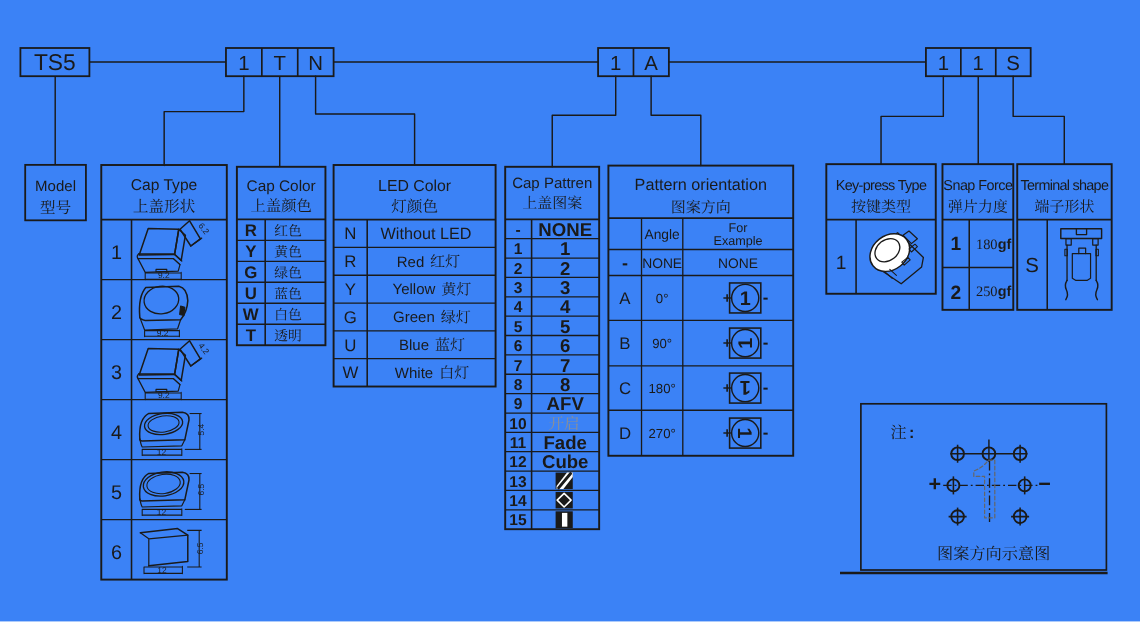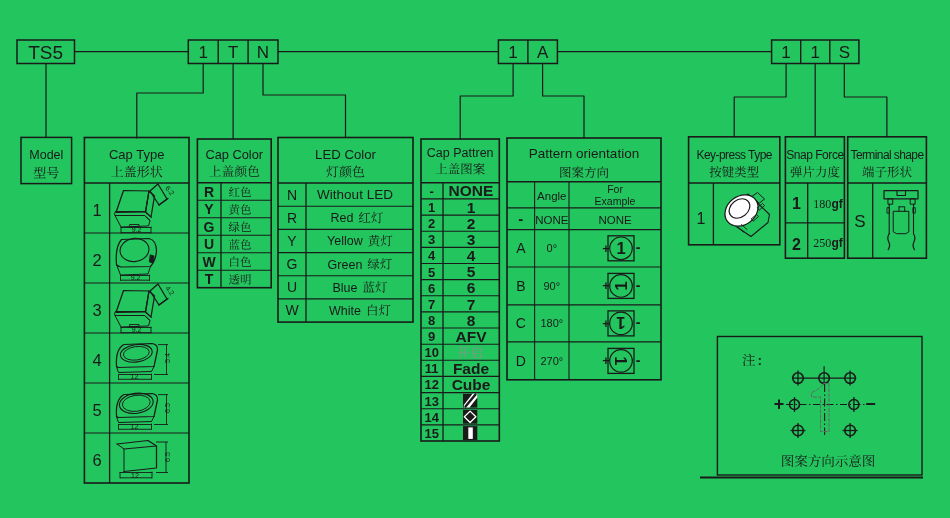--- a/index.html
+++ b/index.html
@@ -1,14 +1,14 @@
 <!DOCTYPE html>
 <html><head><meta charset="utf-8"><title>TS5 ordering code</title><style>
 html,body{margin:0;padding:0;background:#fff;}
-#page{position:relative;width:950px;height:518px;background:#22c55e;font-family:"Liberation Sans",sans-serif;overflow:hidden;}
+#page{position:relative;width:950px;height:518px;background:#3b82f6;font-family:"Liberation Sans",sans-serif;overflow:hidden;}
 svg{position:absolute;left:0;top:0;}
 </style></head><body>
 
 <div id="page">
 <svg width="950" height="518" viewBox="0 0 950 518">
 
 <g>
         <rect x="17.0" y="40.0" width="57.5" height="23.5" fill="none" stroke="#1a1a1a" stroke-width="1.5"></rect>
         <text x="45.7" y="58.5" font-family="Liberation Sans, sans-serif" font-size="19" font-weight="400" text-anchor="middle" fill="#1a1a1a">TS5</text>
       </g>

